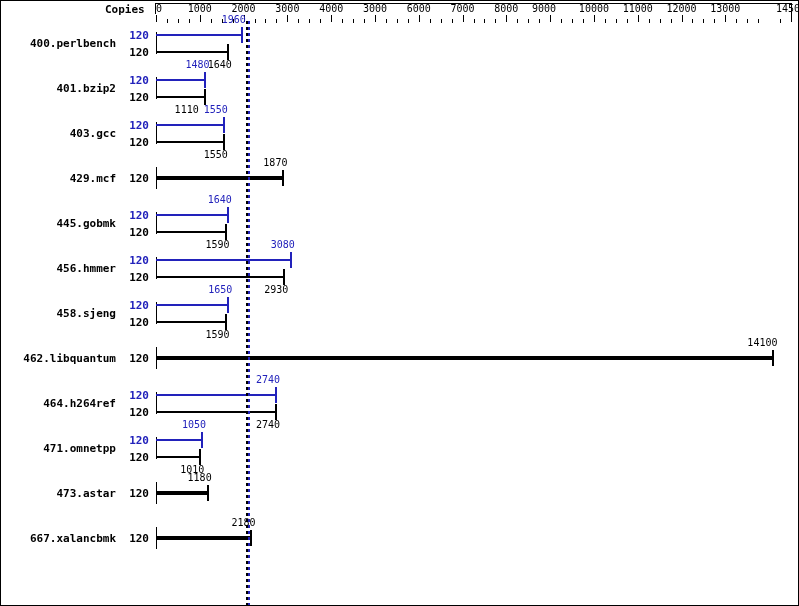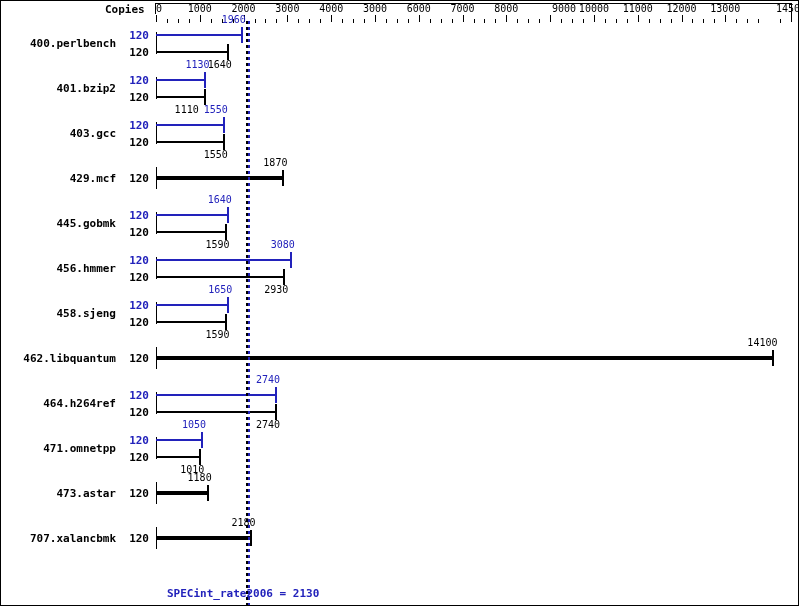--- a/index.html
+++ b/index.html
@@ -188,21 +188,21 @@
       <div class="axis-tick-label" style="left: 175.172px;">4000</div>
       <div class="axis-major" style="left: 175.172px;"></div>
       <div class="axis-tick-label" style="left: 218.966px;">3000</div>
       <div class="axis-major" style="left: 218.966px;"></div>
       <div class="axis-tick-label" style="left: 262.759px;">6000</div>
       <div class="axis-major" style="left: 262.759px;"></div>
       <div class="axis-tick-label" style="left: 306.552px;">7000</div>
       <div class="axis-major" style="left: 306.552px;"></div>
       <div class="axis-tick-label" style="left: 350.345px;">8000</div>
       <div class="axis-major" style="left: 350.345px;"></div>
-      <div class="axis-tick-label" style="left: 408px;">9000</div>
+      <div class="axis-tick-label" style="left: 388px;">9000</div>
       <div class="axis-major" style="left: 394.138px;"></div>
       <div class="axis-tick-label" style="left: 437.931px;">10000</div>
       <div class="axis-major" style="left: 437.931px;"></div>
       <div class="axis-tick-label" style="left: 481.724px;">11000</div>
       <div class="axis-major" style="left: 481.724px;"></div>
       <div class="axis-tick-label" style="left: 525.517px;">12000</div>
       <div class="axis-major" style="left: 525.517px;"></div>
       <div class="axis-tick-label" style="left: 569.31px;">13000</div>
       <div class="axis-major" style="left: 569.31px;"></div>
       <div class="axis-tick-label" style="left: 635px;">14500</div>
@@ -264,21 +264,21 @@
         <div class="bar base" style="top: 30px; width: 71.8207px;"></div>
         <div class="bar-end base" style="left: 225.821px; top: 23px; height: 16px;"></div>
         <div class="bar-label base" style="left: 196.821px; top: 38px; width: 34px; text-align: right;">1640</div>
       </div>
       <div class="bench-row" style="top: 45px; height: 45px;">
         <div class="bench-name" style="top: 16px;">401.bzip2</div>
         <div class="origin-tick" style="top: 11px; height: 22px;"></div>
         <div class="copies-val peak" style="top: 8px;">120</div>
         <div class="bar peak" style="top: 13px; width: 49.4862px;"></div>
         <div class="bar-end peak" style="left: 203.486px; top: 6px; height: 16px;"></div>
-        <div class="bar-label peak" style="left: 174.486px; top: -7px; width: 34px; text-align: right;">1130</div>
+        <div class="bar-label peak" style="left: 174.486px; top: -7px; width: 34px; text-align: right;">1480</div>
         <div class="copies-val base" style="top: 25px;">120</div>
         <div class="bar base" style="top: 30px; width: 48.6103px;"></div>
         <div class="bar-end base" style="left: 202.61px; top: 23px; height: 16px;"></div>
         <div class="bar-label base" style="left: 173.61px; top: 38px; width: 34px; text-align: left;">1110</div>
       </div>
       <div class="bench-row" style="top: 90px; height: 45px;">
         <div class="bench-name" style="top: 16px;">403.gcc</div>
         <div class="origin-tick" style="top: 11px; height: 22px;"></div>
         <div class="copies-val peak" style="top: 8px;">120</div>
         <div class="bar peak" style="top: 13px; width: 67.8793px;"></div>
@@ -367,25 +367,24 @@
       </div>
       <div class="bench-row" style="top: 450px; height: 45px;">
         <div class="bench-name" style="top: 16px;">473.astar</div>
         <div class="origin-tick" style="top: 11px; height: 22px;"></div>
         <div class="copies-val base" style="top: 16px;">120</div>
         <div class="bar base single" style="top: 20px; width: 51.6759px;"></div>
         <div class="bar-end base" style="left: 205.676px; top: 14px; height: 16px;"></div>
         <div class="bar-label base" style="left: 176.676px; top: 1px; width: 34px; text-align: right;">1180</div>
       </div>
       <div class="bench-row" style="top: 495px; height: 45px;">
-        <div class="bench-name" style="top: 16px;">707.xalancbmk</div>
+        <div class="bench-name" style="top: 16px;">667.xalancbmk</div>
         <div class="origin-tick" style="top: 11px; height: 22px;"></div>
         <div class="copies-val base" style="top: 16px;">120</div>
         <div class="bar base single" style="top: 20px; width: 95.469px;"></div>
         <div class="bar-end base" style="left: 249.469px; top: 14px; height: 16px;"></div>
         <div class="bar-label base" style="left: 220.469px; top: 1px; width: 34px; text-align: right;">2180</div>
       </div>
     </div>
 
 <div class="ref-line" id="ref-line-base" style="left: 244.652px; height: 606px; top: 20px;"></div>
     <div class="ref-line" id="ref-line-peak" style="left: 247.279px; height: 606px; top: 20px;"></div>
-    <div class="ref-caption" id="ref-caption-peak" style="left: 166px; top: 586px;">SPECint_rate2006 = 2130</div>
   </div>
 
 </body></html>

